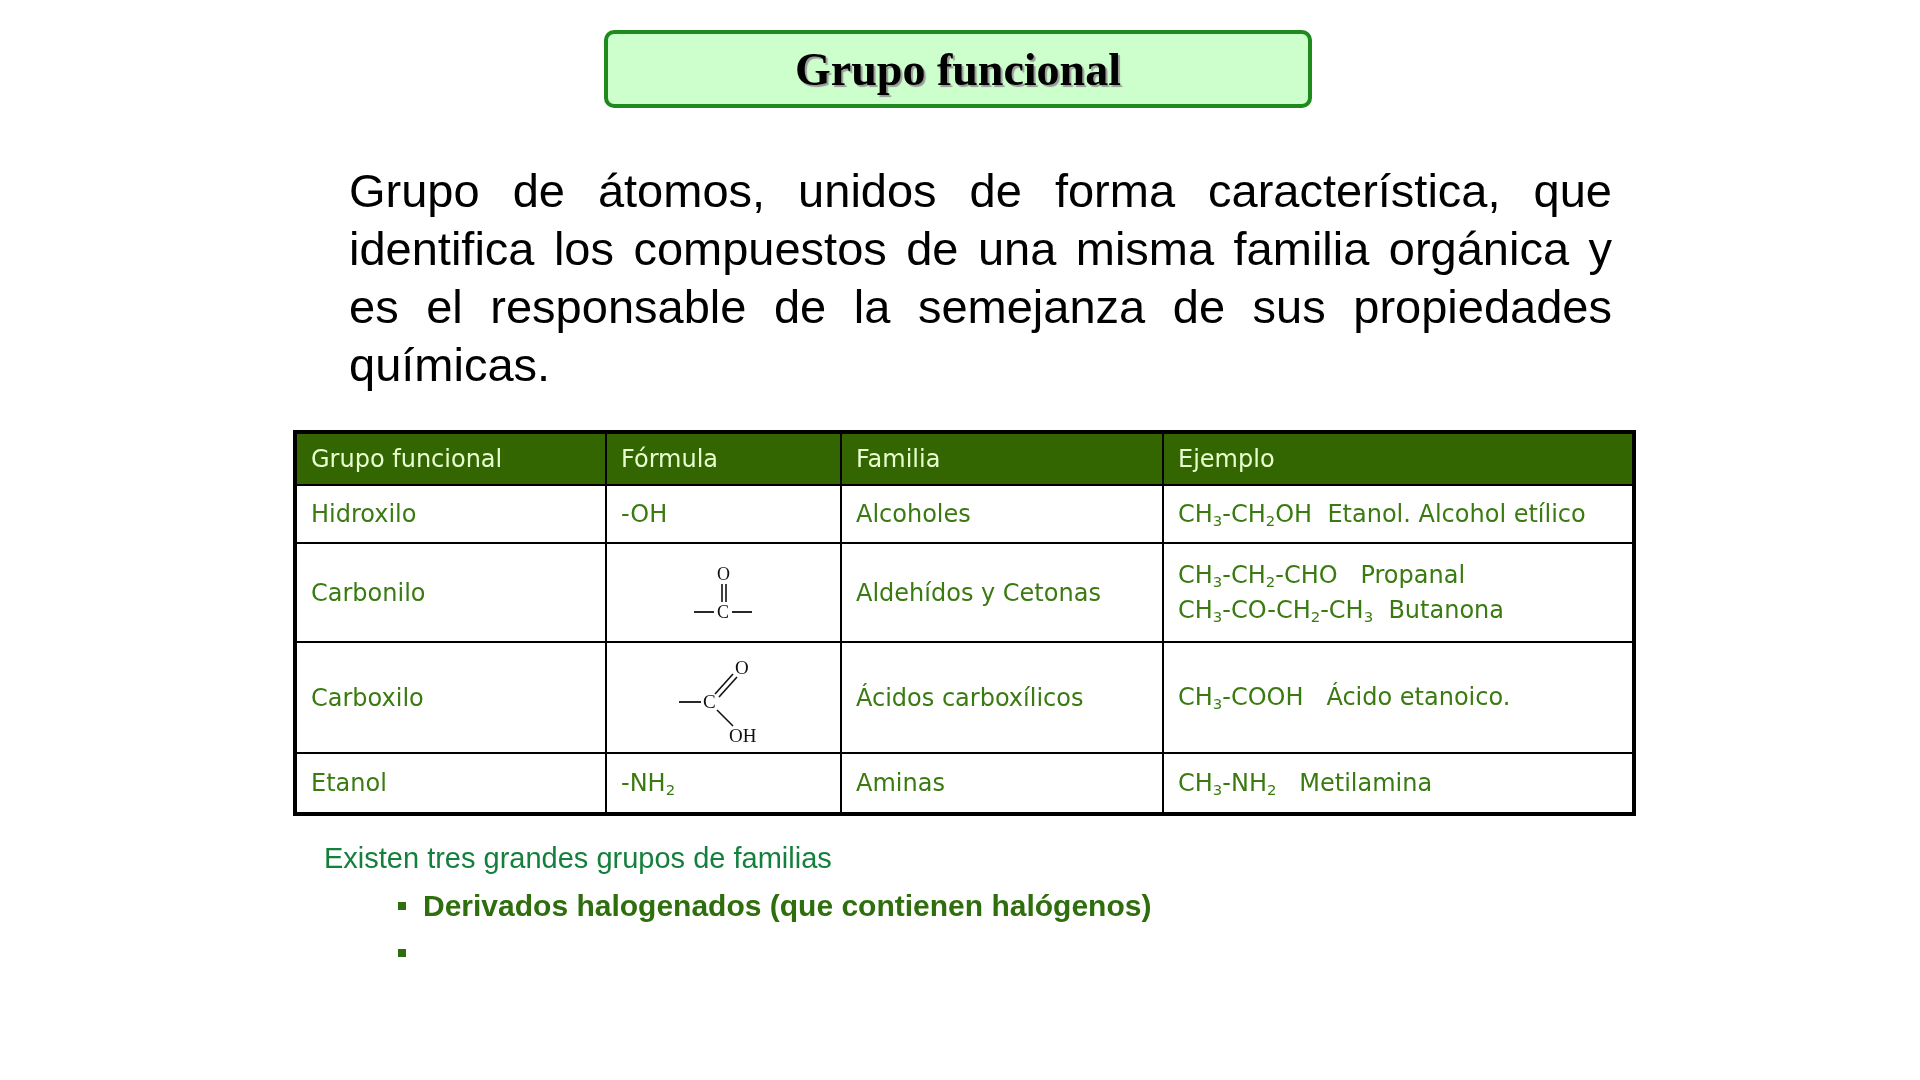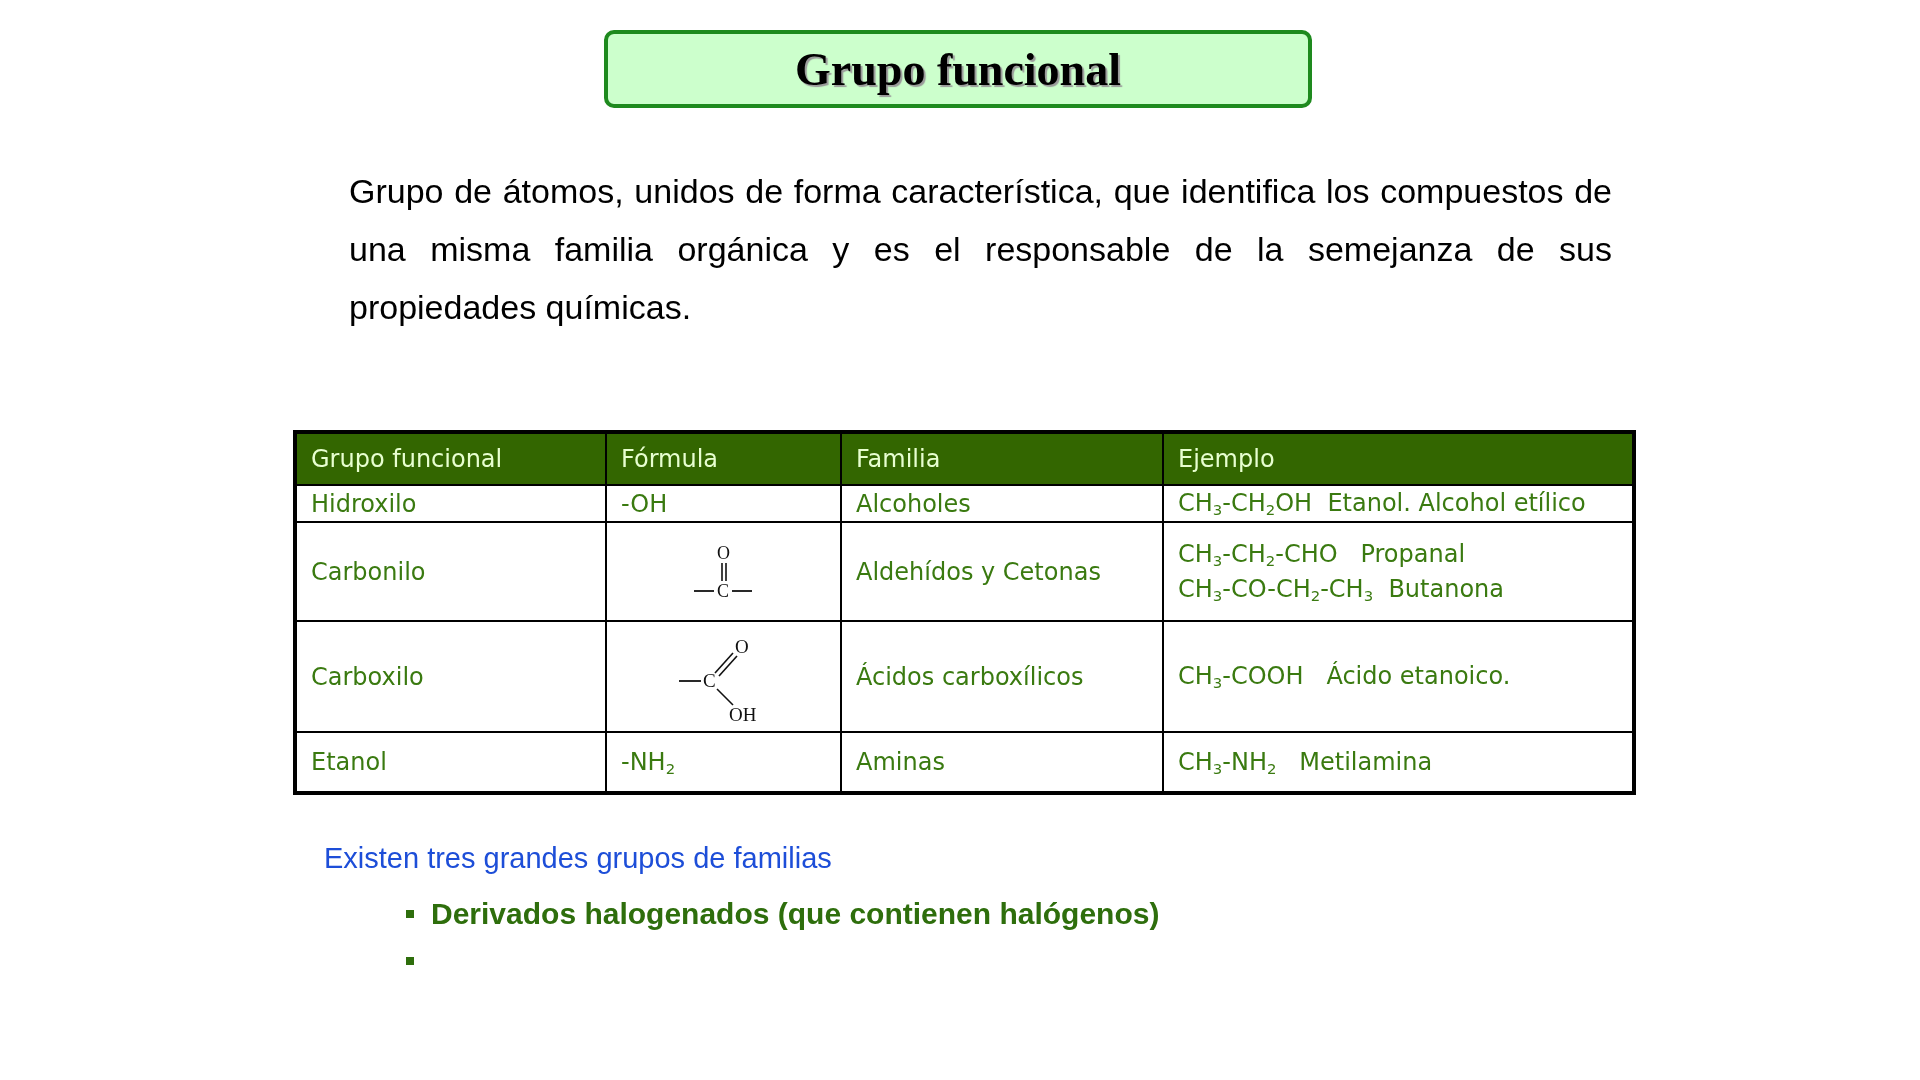--- a/index.html
+++ b/index.html
@@ -1,51 +1,51 @@
 <!DOCTYPE html>
 <html><head>
 <meta charset="utf-8">
 <style>
   html, body { margin:0; padding:0; }
   body { width:1920px; height:1080px; background:#ffffff; position:relative; overflow:hidden; font-family:"Liberation Sans", sans-serif; }
   .title-box { position:absolute; left:604px; top:30px; width:708px; height:78px; background:#ccffcc; border:4px solid #1e8a1e; border-radius:10px; box-sizing:border-box; display:flex; align-items:center; justify-content:center; }
   .title-box span { font-family:"Liberation Serif", serif; font-weight:bold; font-size:46px; color:#000; text-shadow:2px 2px 1px #9a9a9a; }
-  .definition { position:absolute; left:349px; top:162px; width:1263px; font-size:34px; line-height:58px; color:#000; text-align:justify; text-align-last:left; }
+  .definition { position:absolute; left:349px; top:162px; width:1263px; font-size:47px; line-height:58px; color:#000; text-align:justify; text-align-last:left; }
   table.fg { position:absolute; left:293px; top:430px; width:1343px; border-collapse:collapse; border:4px solid #000; font-family:"DejaVu Sans", sans-serif; }
   table.fg td, table.fg th { border:2px solid #000; padding:0 14px; text-align:left; vertical-align:middle; font-weight:normal; }
   table.fg th { background:#336600; color:#e8ffd0; font-size:24px; height:50px; }
   table.fg td { font-size:24px; color:#3a7a10; }
   .col1 { width:280px; } .col2 { width:205px; } .col3 { width:292px; }
   td.formula-txt { font-size:19px; color:#2f8a1e;margin-top:32px; }
   td.example { font-size:20px; color:#22a022; line-height:35px; }
   sub { font-size:62%; vertical-align:-4px; line-height:0; }
   .struct { display:block; margin:0 auto; }
-  .footer-intro { position:absolute; left:324px; top:842px; font-size:29px; color:#1d4ed8; }
-  .bullets { position:absolute; left:398px; top:882px; margin:8px; padding:0; list-style:none; }
+  .footer-intro { position:absolute; left:324px; top:842px; font-size:29px; color:#15803d; }
+  .bullets { position:absolute; left:398px; top:882px; margin:0; padding:0; list-style:none; }
   .bullets li { display:flex; align-items:center; font-size:30px; font-weight:bold; color:#2e6e0c; height:47px; }
   .bullets .sq { width:8px; height:8px; background:#2e6e0c; margin-right:17px; flex:none; }
 </style>
 </head>
 <body>
 
 <div class="title-box">
   <span>Grupo funcional</span>
 </div>
 
 <div class="definition">Grupo de átomos, unidos de forma característica, que identifica los compuestos de una misma familia orgánica y es el responsable de la semejanza de sus propiedades químicas.</div>
 
 <table class="fg">
   <tbody>
       <tr>
     <th class="col1">Grupo funcional</th>
     <th class="col2">Fórmula</th>
     <th class="col3">Familia</th>
     <th>Ejemplo</th>
   </tr>
-  <tr style="height:37px">
+  <tr style="height:58px">
     <td>Hidroxilo</td>
     <td class="formula-txt">-OH</td>
     <td>Alcoholes</td>
     <td class="example">CH<sub>3</sub>-CH<sub>2</sub>OH&nbsp;&nbsp;<span>Etanol. Alcohol etílico</span></td>
   </tr>
   <tr style="height:99px">
     <td>Carbonilo</td>
     <td>
       <svg class="struct" width="80" height="66" viewBox="0 0 80 66">
         <text x="33" y="20" font-family="Liberation Serif, serif" font-size="18" fill="#111">O</text>

